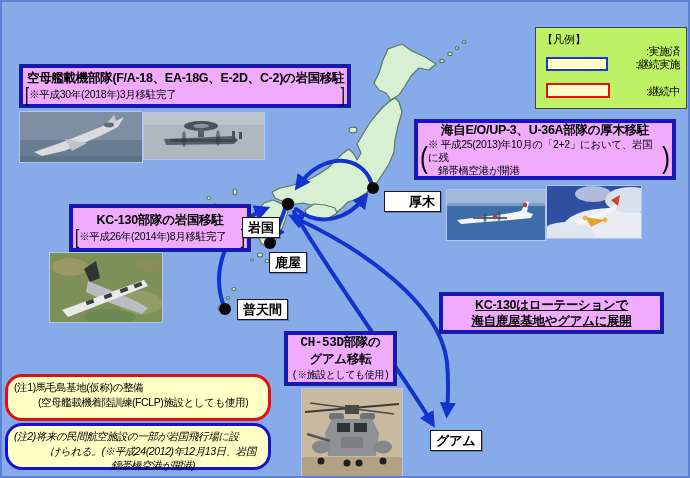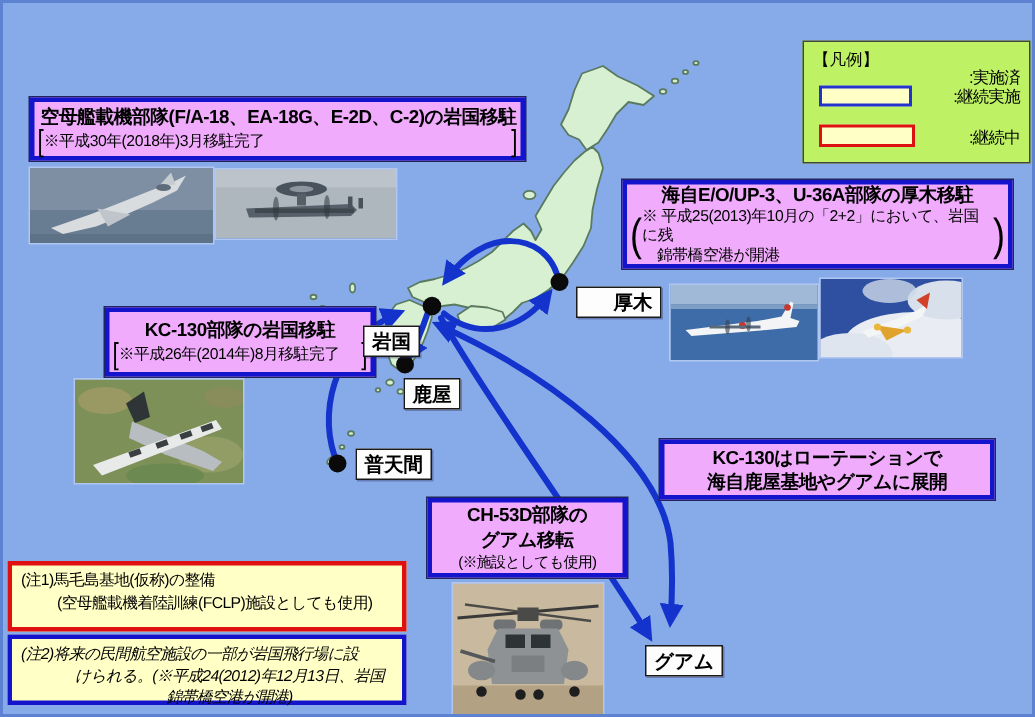--- a/index.html
+++ b/index.html
@@ -18,21 +18,21 @@
   .btitle{font-weight:bold;font-size:12.5px;line-height:1.3;text-align:center;white-space:nowrap;letter-spacing:-0.3px;}
   .btitle.left{text-align:left;padding-left:4px;}
   .bnote{display:flex;align-items:center;font-size:10.5px;line-height:1.25;padding:0 2px;}
   .bnote .ntext{flex:1;letter-spacing:-0.3px;}
   .bk{font-weight:400;font-size:15px;transform:scaleY(1.35);line-height:1;}
   .bk.tall{font-size:24px;transform:scaleY(1.25);}
   .subnote{font-size:10px;text-align:center;letter-spacing:-0.5px;}
   
   .notebox{
     position:absolute;left:3px;width:266px;background:#FFFFC6;box-sizing:border-box;
-    font-size:10.5px;line-height:1.4;padding:3px 6px;letter-spacing:-0.4px;
+    font-size:10.5px;line-height:1.4;padding:3px 6px;letter-spacing:-0.4px;border-radius:17px;
   }
   .notebox.n1{border:3px solid #E01010;top:372px;height:47px;}
   .notebox.n2{border:3px solid #1414CC;top:421px;height:47px;font-style:italic;}
   .indent1{padding-left:24px;}
   .indent2{padding-left:30px;text-align:center;}
   
   .legend{position:absolute;left:533px;top:25px;width:150px;height:80px;background:#bef264;border:1px solid #444;font-size:11px;}
   .legend .ltitle{position:absolute;left:6px;top:4px;}
   .legend .sw{position:absolute;background:#FFFFC6;box-sizing:border-box;}
   .legend .sw.blue{left:10px;top:29px;width:62px;height:14px;border:2px solid #2233CC;}
@@ -211,26 +211,26 @@
       <ellipse cx="84" cy="14" rx="26" ry="13" fill="#D8E0EC"></ellipse>
       <ellipse cx="46" cy="8" rx="18" ry="8" fill="#cdd8e8" opacity="0.8"></ellipse>
       <path d="M28,35 L50,27 L64,21 L72,16 L68,25 L50,33 L32,39 Z" fill="#F4F5F6"></path>
       <path d="M64,14 L73,9 L71,20 Z" fill="#D2422A"></path>
       <path d="M38,31 L58,34 L44,41 Z" fill="#E0A32E"></path>
       <circle cx="38" cy="32" r="2.4" fill="#E8B73C"></circle>
       <circle cx="58" cy="34" r="2.4" fill="#E8B73C"></circle>
     </svg>
   </div>
 
-  <div class="ybox" style="left:438px;top:291px;width:223px;height:40px;">
+  <div class="ybox" style="left:438px;top:291px;width:223px;height:40px;text-decoration:underline;">
     <div class="btitle">KC-130はローテーションで</div>
     <div class="btitle">海自鹿屋基地やグアムに展開</div>
   </div>
 
-  <div class="ybox" style="left:283px;top:330px;width:133px;height:53px;">
+  <div class="ybox" style="left:283px;top:330px;width:111px;height:53px;font-family:Liberation Mono, monospace;">
     <div class="btitle">CH-53D部隊の</div>
     <div class="btitle">グアム移転</div>
     <div class="subnote">(※施設としても使用)</div>
   </div>
 
   <div class="photo" style="left:300px;top:387px;">
     <svg width="100" height="88" viewBox="0 0 100 88">
       <rect width="100" height="88" fill="#C9B99E"></rect>
       <rect y="68" width="100" height="20" fill="#B3A184"></rect>
       <line x1="3" y1="23" x2="97" y2="15" stroke="#3A3A3A" stroke-width="2"></line>

